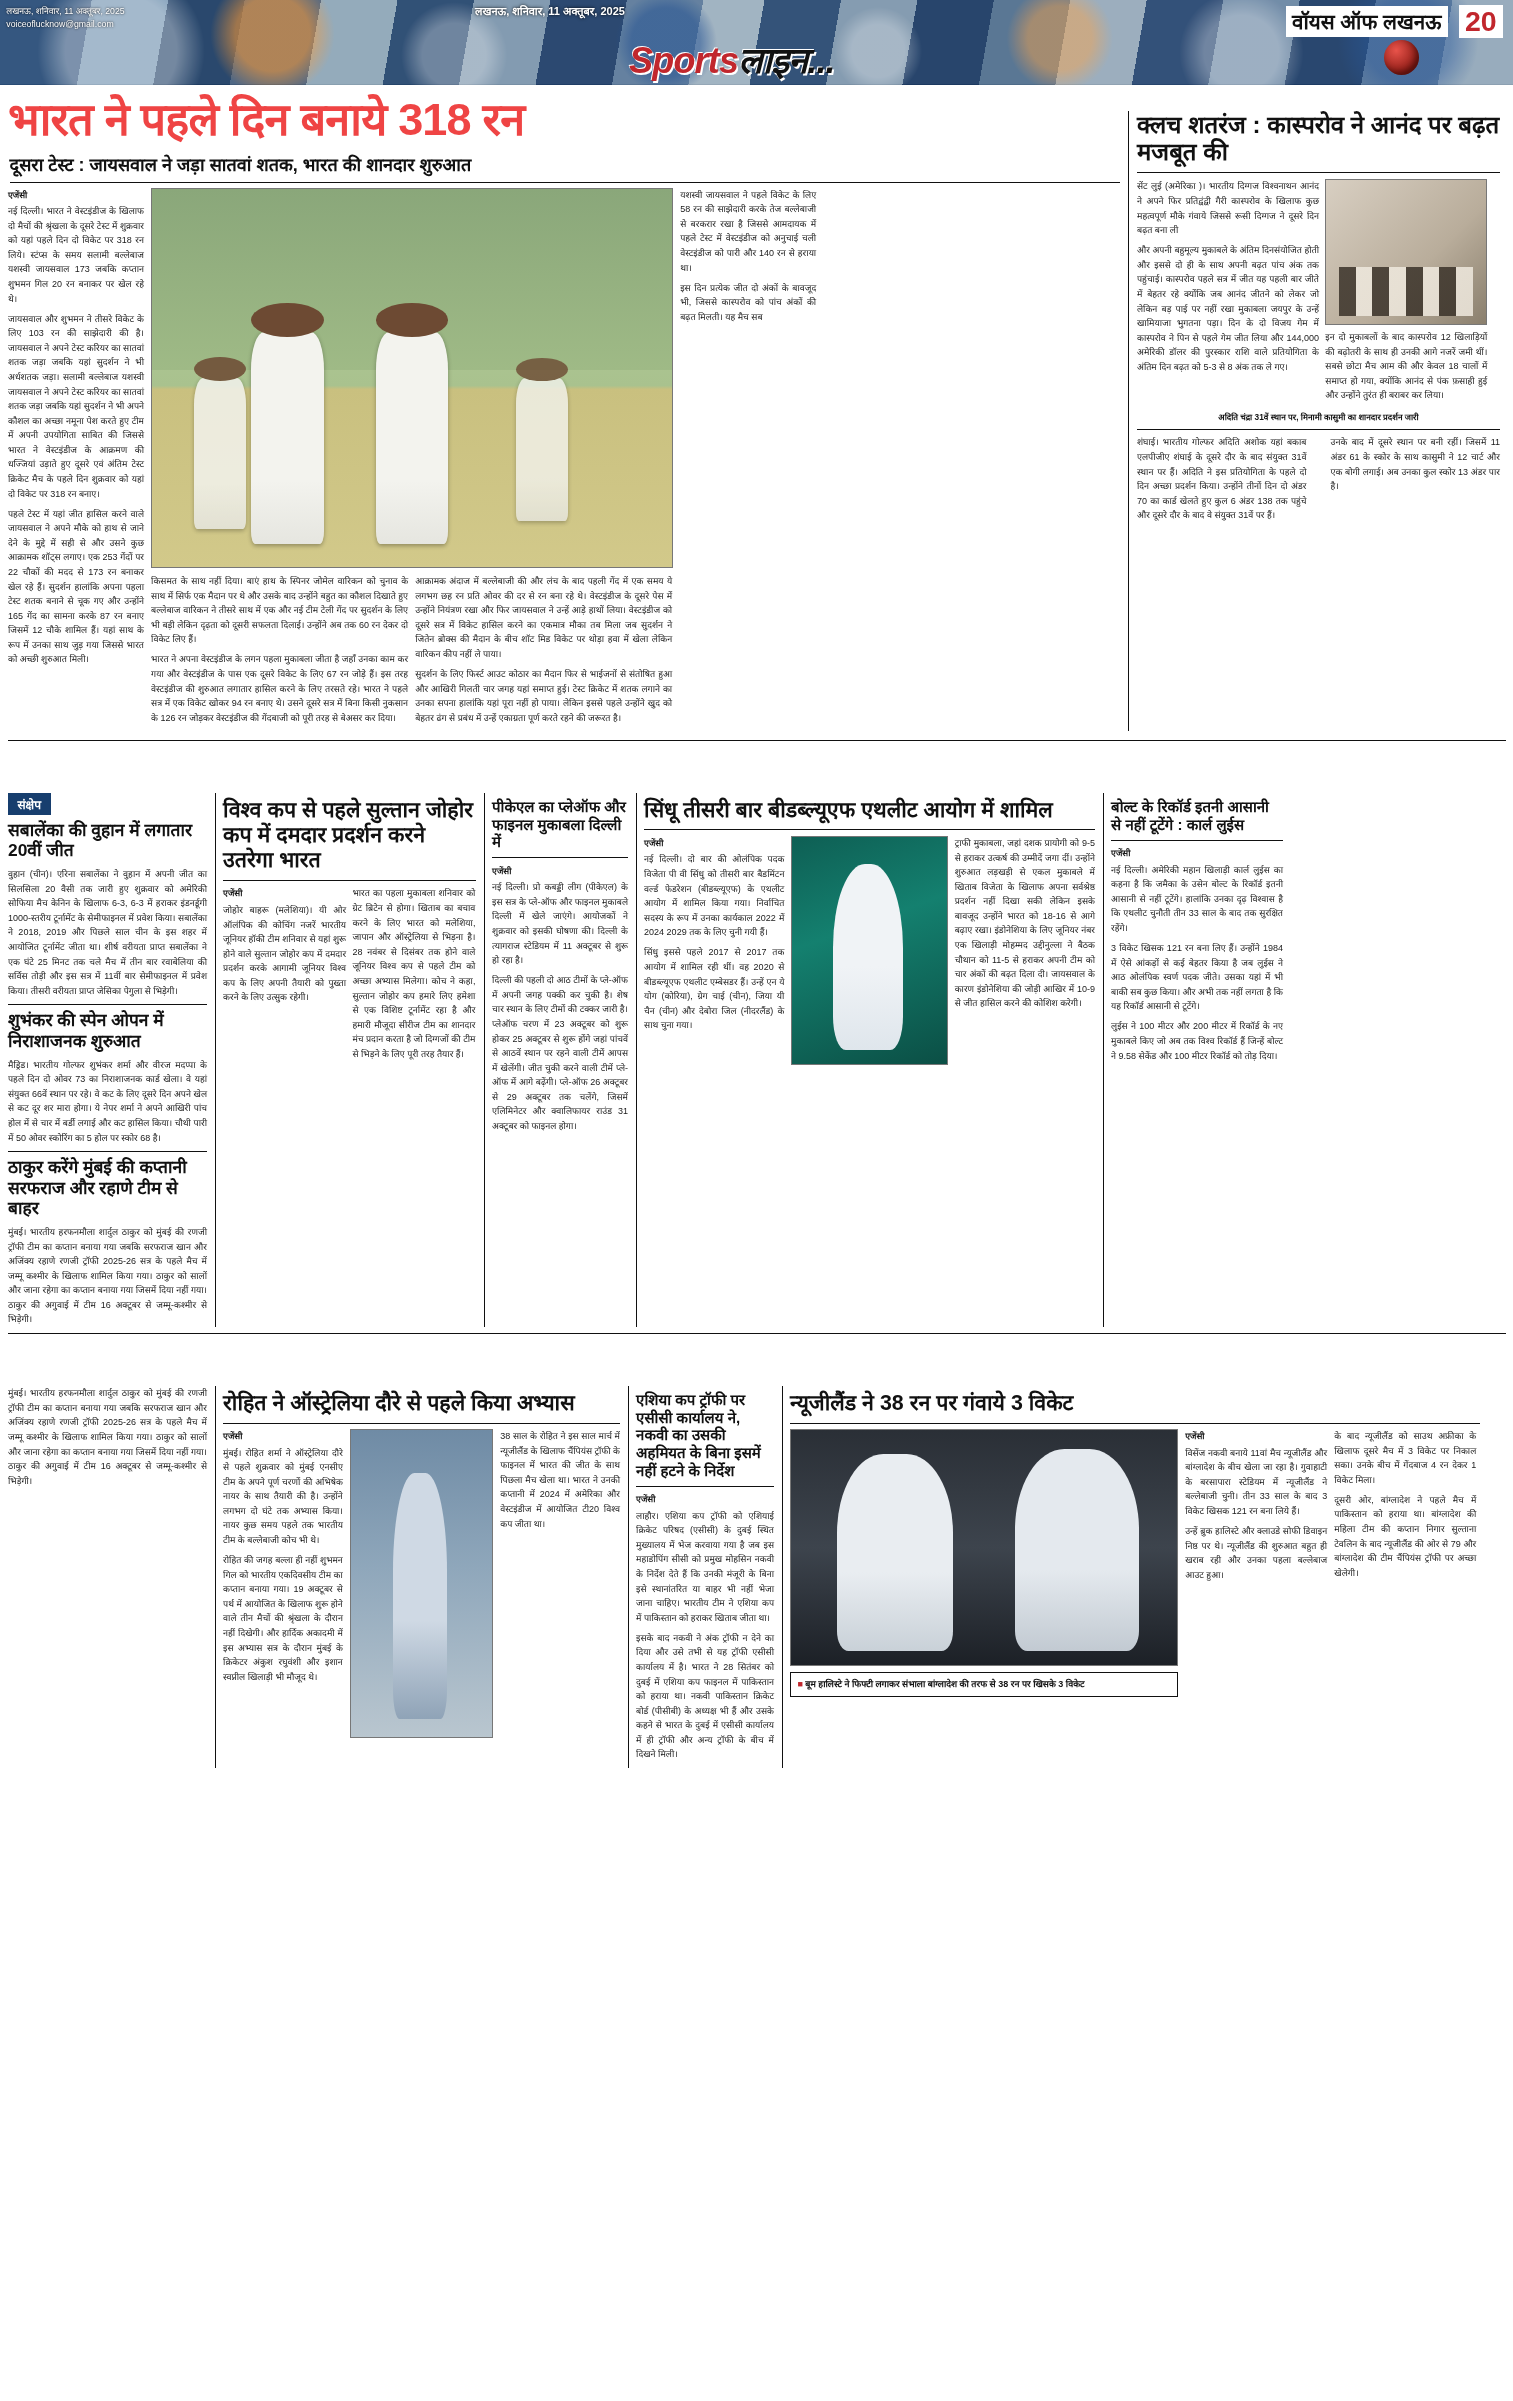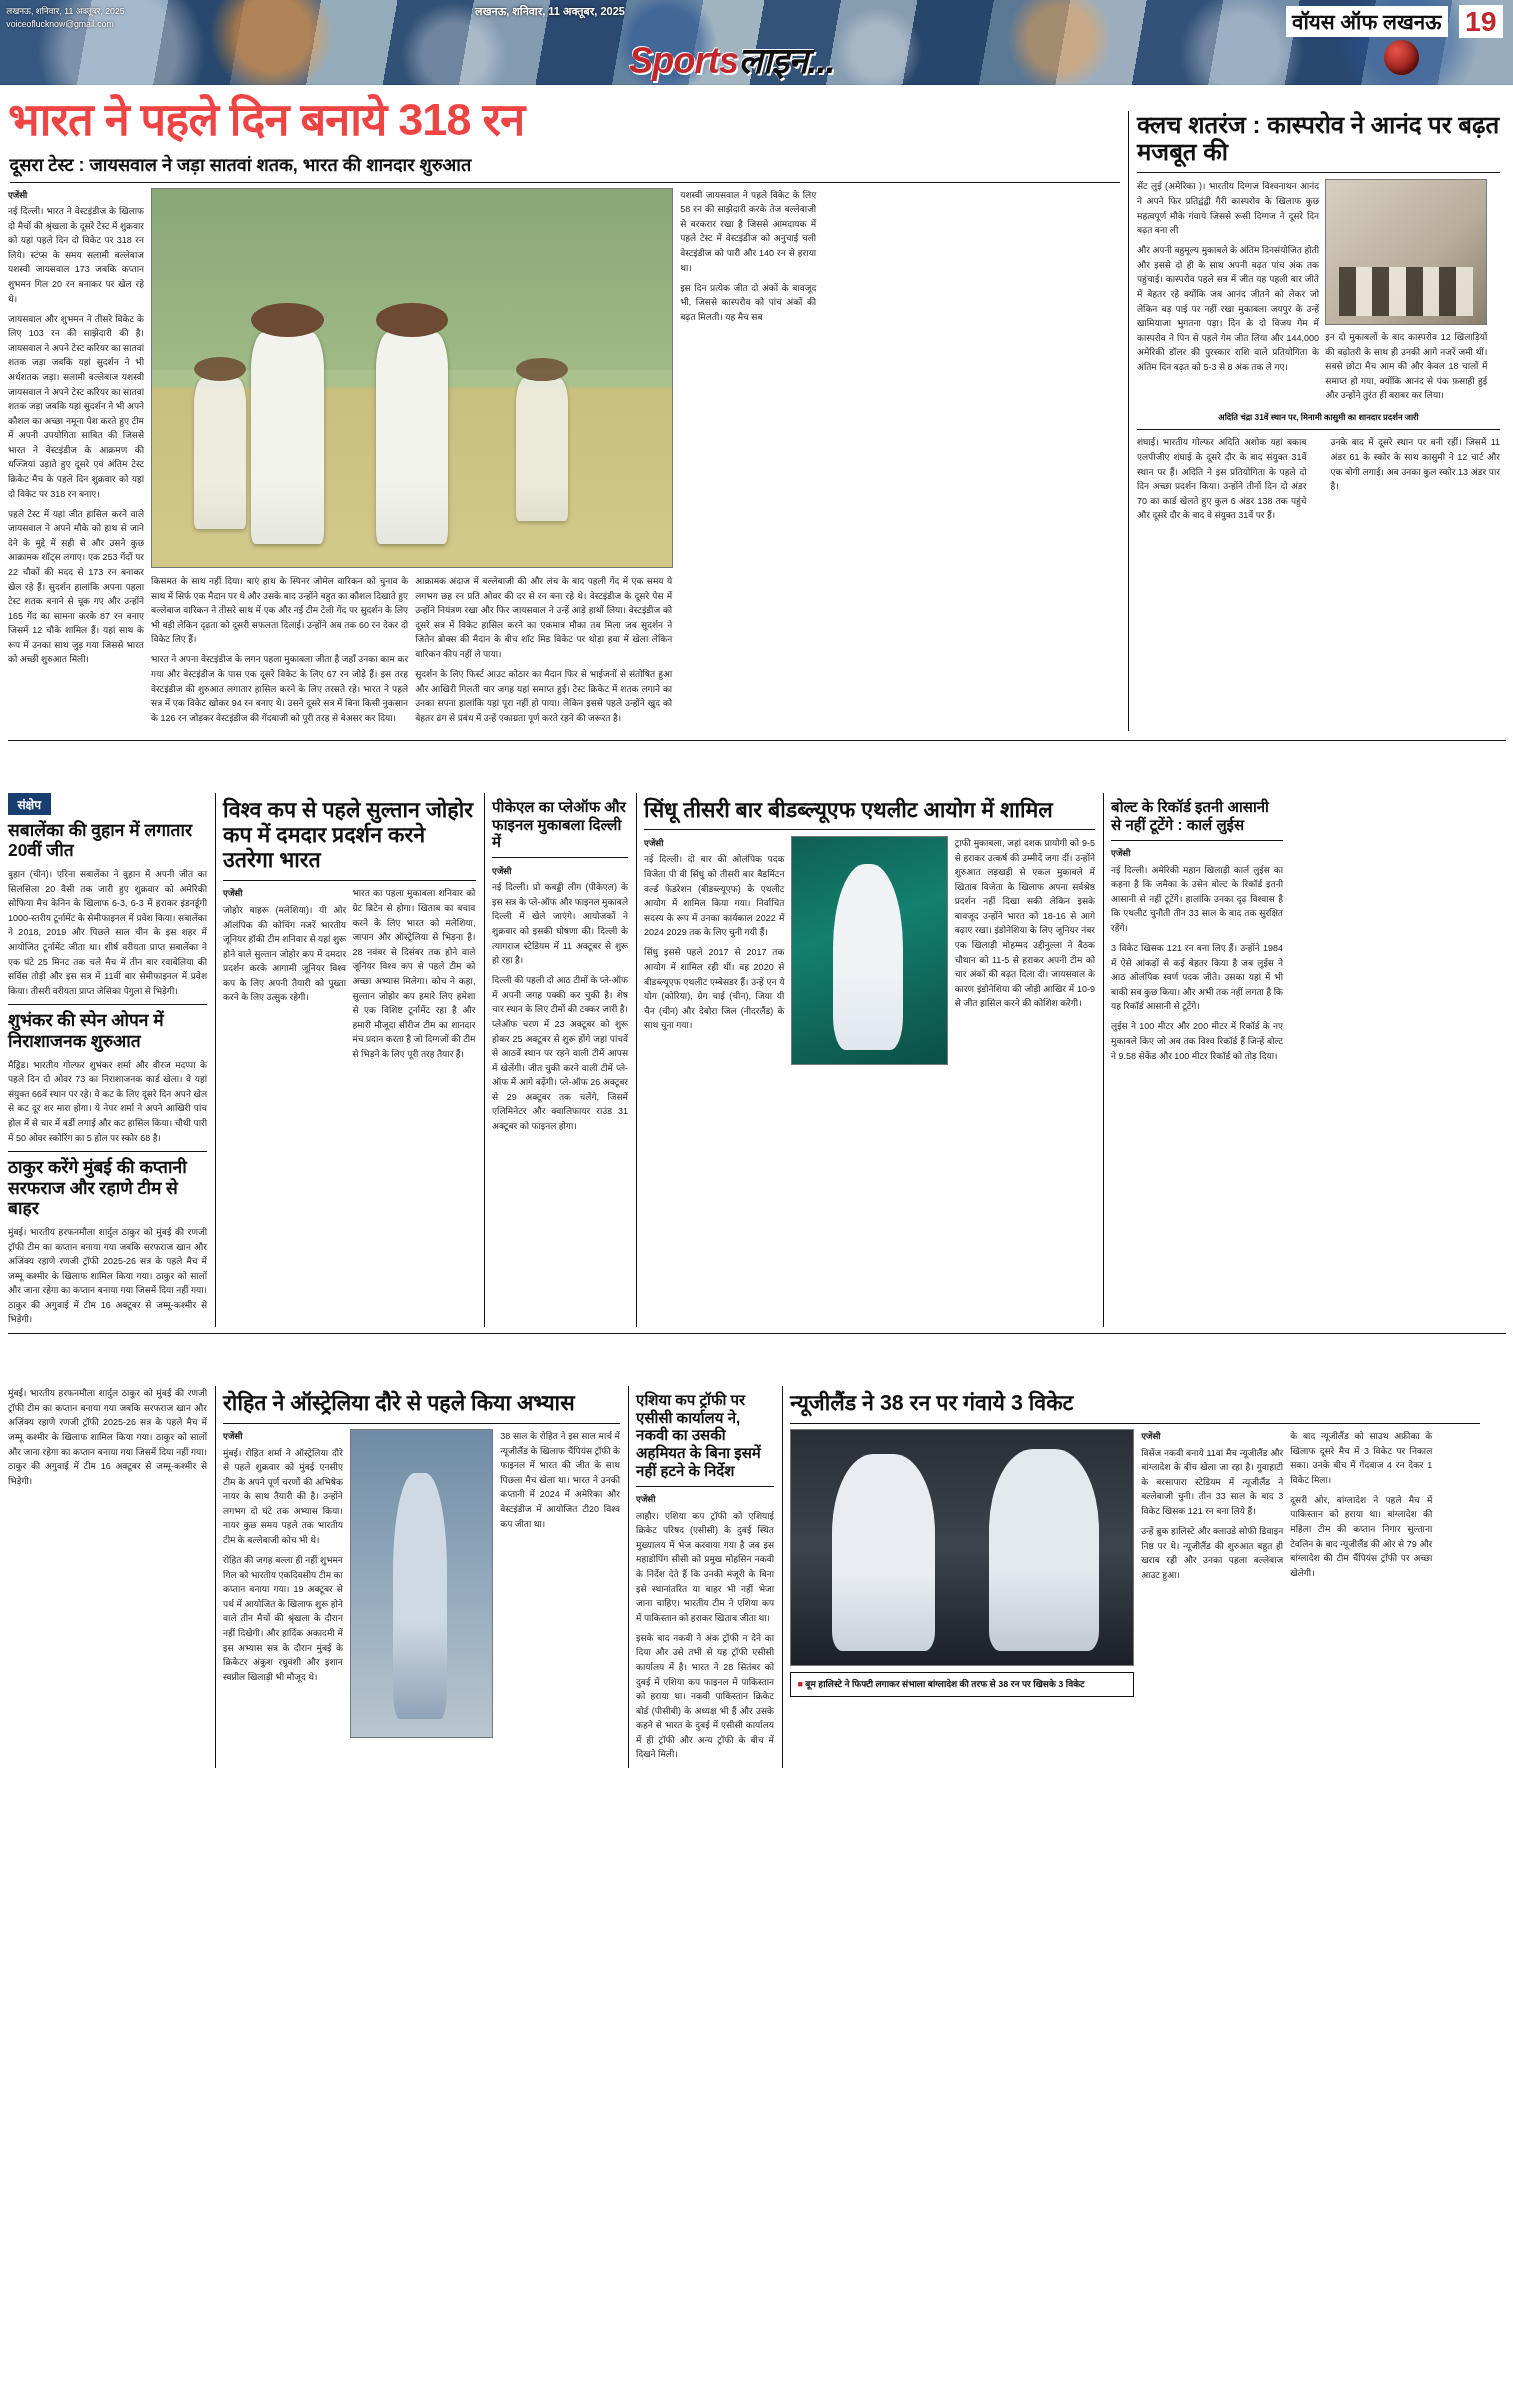--- a/index.html
+++ b/index.html
@@ -158,21 +158,21 @@
 
   <div class="masthead">
     <div class="mast-strip"></div>
     <div class="mast-left">
       <div>लखनऊ, शनिवार, 11 अक्तूबर, 2025</div>
       <div>voiceoflucknow@gmail.com</div>
     </div>
     <div class="mast-center">लखनऊ, शनिवार, 11 अक्तूबर, 2025</div>
     <div class="mast-right">
       <div class="voice-title">वॉयस ऑफ लखनऊ</div>
-      <div class="page-no">19</div>
+      <div class="page-no">20</div>
     </div>
     <div class="sports-line">
       <span>Sports</span><span class="blk">लाइन...</span>
     </div>
     <div class="ball"></div>
   </div>
 
   <div class="body-wrap">
 
     <div class="hl-area">
@@ -354,21 +354,21 @@
           <div class="agency">एजेंसी</div>
           <p>लाहौर। एशिया कप ट्रॉफी को एशियाई क्रिकेट परिषद (एसीसी) के दुबई स्थित मुख्यालय में भेज करवाया गया है जब इस महाडोपिंग सीसी को प्रमुख मोहसिन नकवी के निर्देश देते हैं कि उनकी मंजूरी के बिना इसे स्थानांतरित या बाहर भी नहीं भेजा जाना चाहिए। भारतीय टीम ने एशिया कप में पाकिस्तान को हराकर खिताब जीता था।</p>
           <p>इसके बाद नकवी ने अंक ट्रॉफी न देने का दिया और उसे तभी से यह ट्रॉफी एसीसी कार्यालय में है। भारत ने 28 सितंबर को दुबई में एशिया कप फाइनल में पाकिस्तान को हराया था। नकवी पाकिस्तान क्रिकेट बोर्ड (पीसीबी) के अध्यक्ष भी हैं और उसके कहने से भारत के दुबई में एसीसी कार्यालय में ही ट्रॉफी और अन्य ट्रॉफी के बीच में दिखने मिली।</p>
         </div>
       </div>
 
       <div class="lg-col" style="width:698px">
         <div class="sec-title">न्यूजीलैंड ने 38 रन पर गंवाये 3 विकेट</div>
         <hr class="hr-thin">
         <div style="display:flex; gap:7.1px">
-          <div style="width:344px">
+          <div style="width:388px">
             <div class="photo ph-nz" style="height:237px"></div>
             <div class="redbox">
               <span class="bullet">■</span>
               <span>बूम हालिस्टे ने फिफ्टी लगाकर संभाला बांग्लादेश की तरफ से 38 रन पर खिसके 3 विकेट</span>
             </div>
           </div>
           <div class="col" style="width:142px">
             <div class="agency">एजेंसी</div>
             <p>विसेंज नकवी बनाये 11वां मैच न्यूजीलैंड और बांग्लादेश के बीच खेला जा रहा है। गुवाहाटी के बरसापारा स्टेडियम में न्यूजीलैंड ने बल्लेबाजी चुनी। तीन 33 साल के बाद 3 विकेट खिसक 121 रन बना लिये हैं।</p>
             <p>उन्हें ब्रुक हालिस्टे और क्लाउडे सोफी डिवाइन निष्ठ पर थे। न्यूजीलैंड की शुरुआत बहुत ही खराब रही और उनका पहला बल्लेबाज आउट हुआ।</p>

